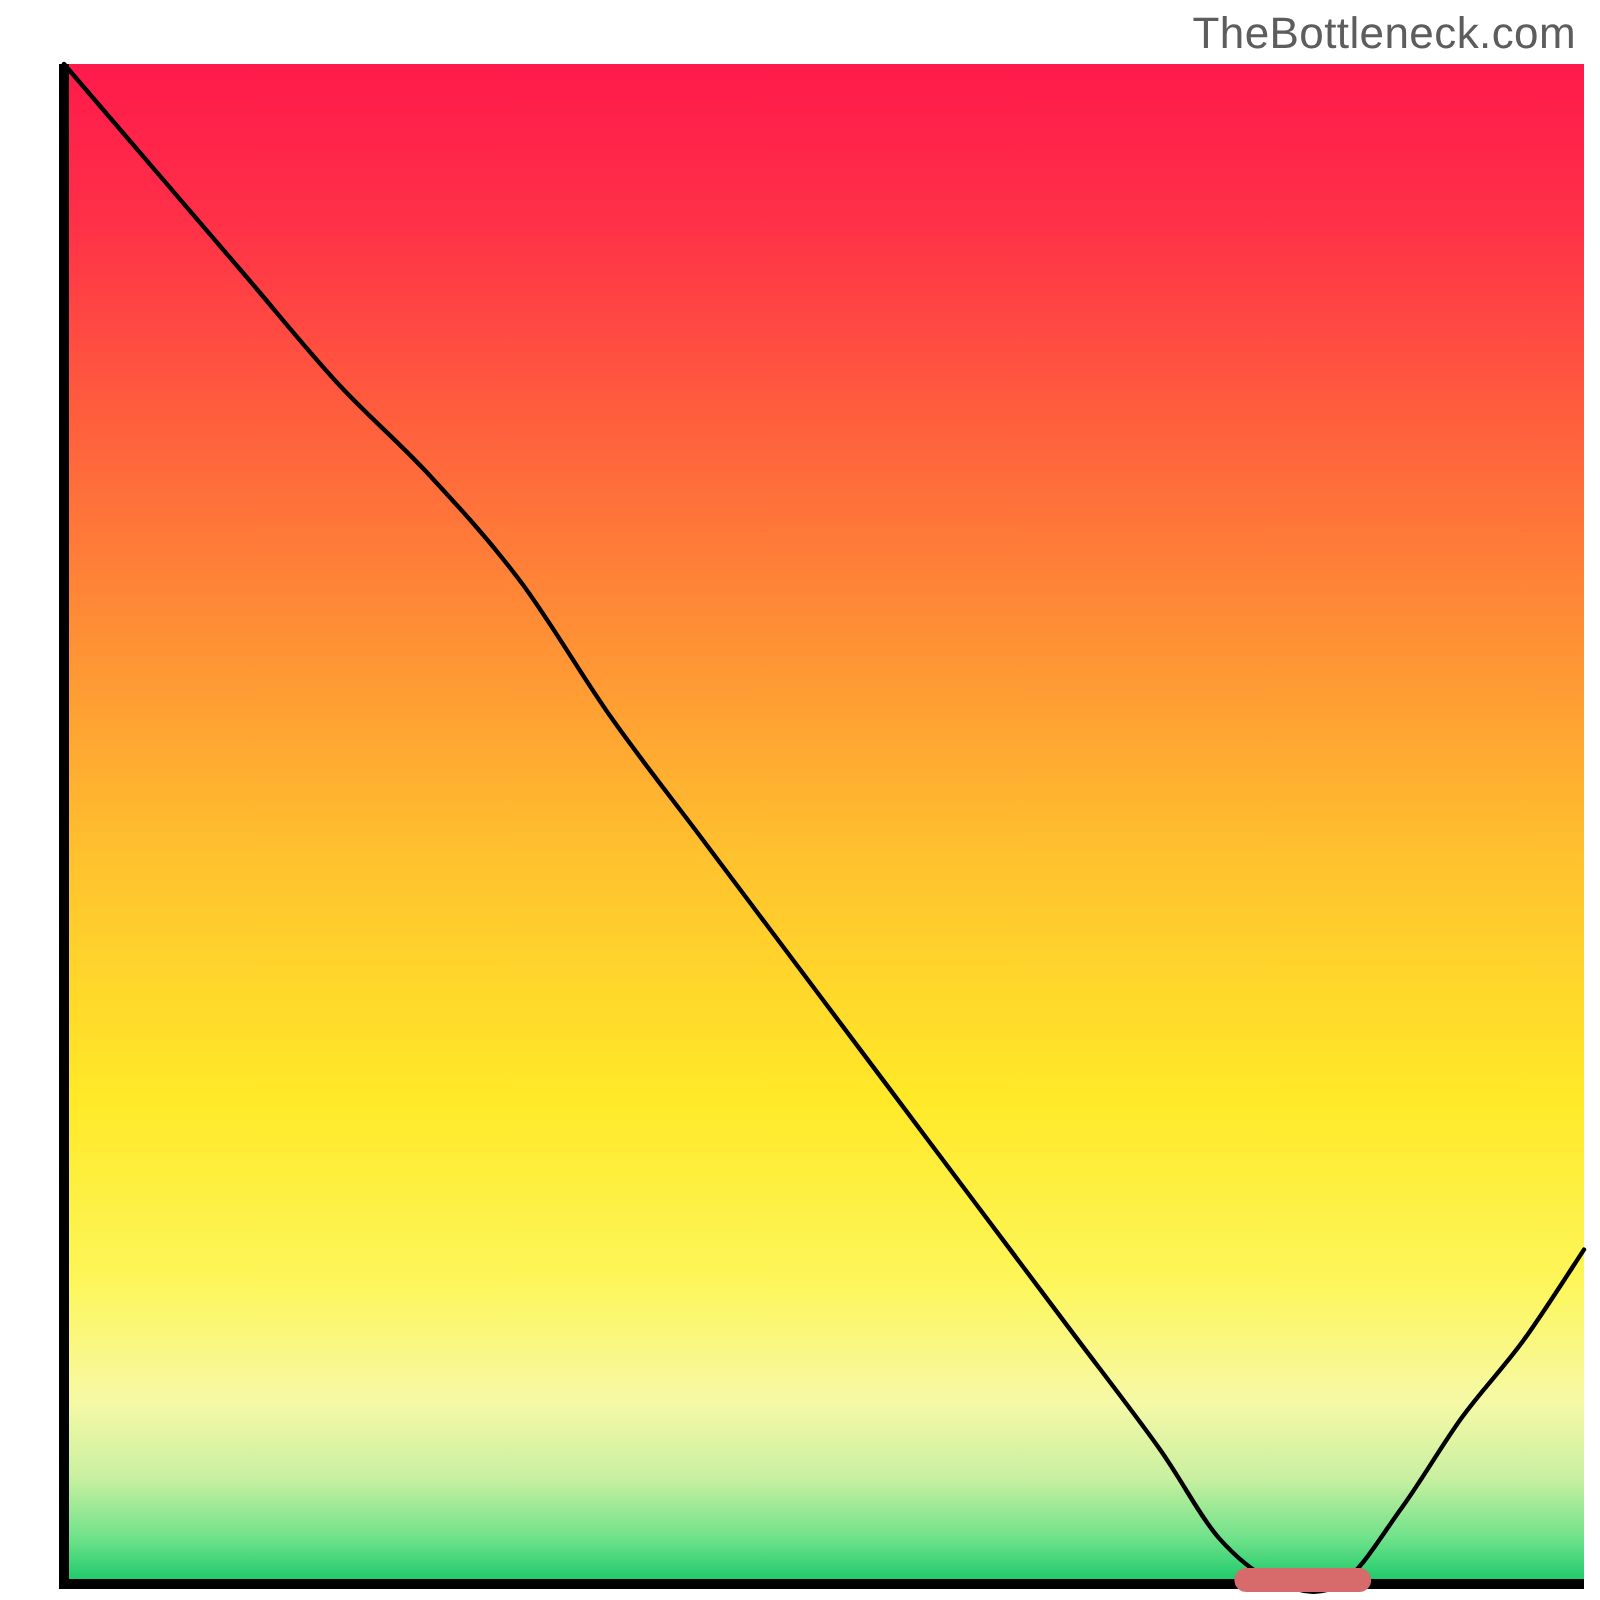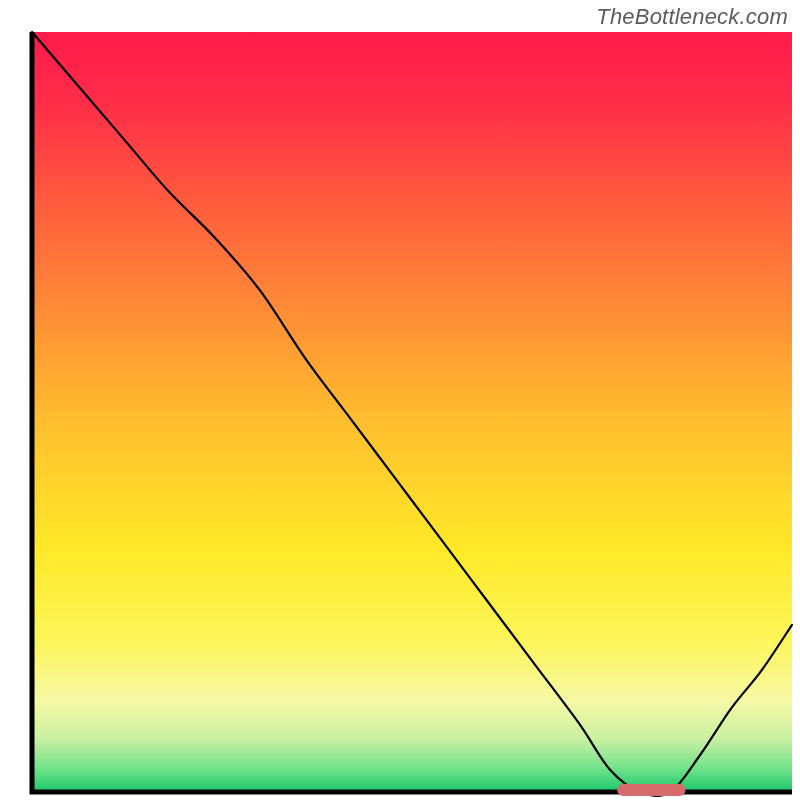--- a/index.html
+++ b/index.html
@@ -18,21 +18,20 @@
   .watermark {
     position: absolute;
     top: 4px;
     right: 12px;
     font-family: Arial, Helvetica, sans-serif;
     font-size: 22px;
     color: #5d5d5d;
     font-weight: 500;
     letter-spacing: 0.2px;
     z-index: 10;
-    font-style: italic;
   }
   svg.plot {
     position: absolute;
     left: 0;
     top: 0;
   }
 </style>
 </head>
 <body>
 <div class="container">

